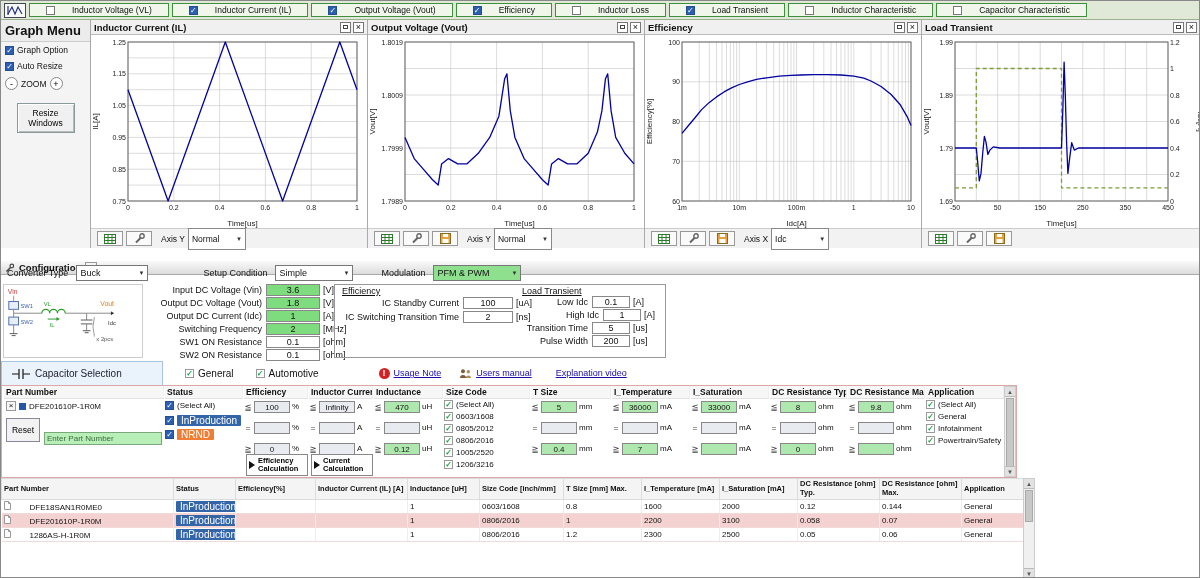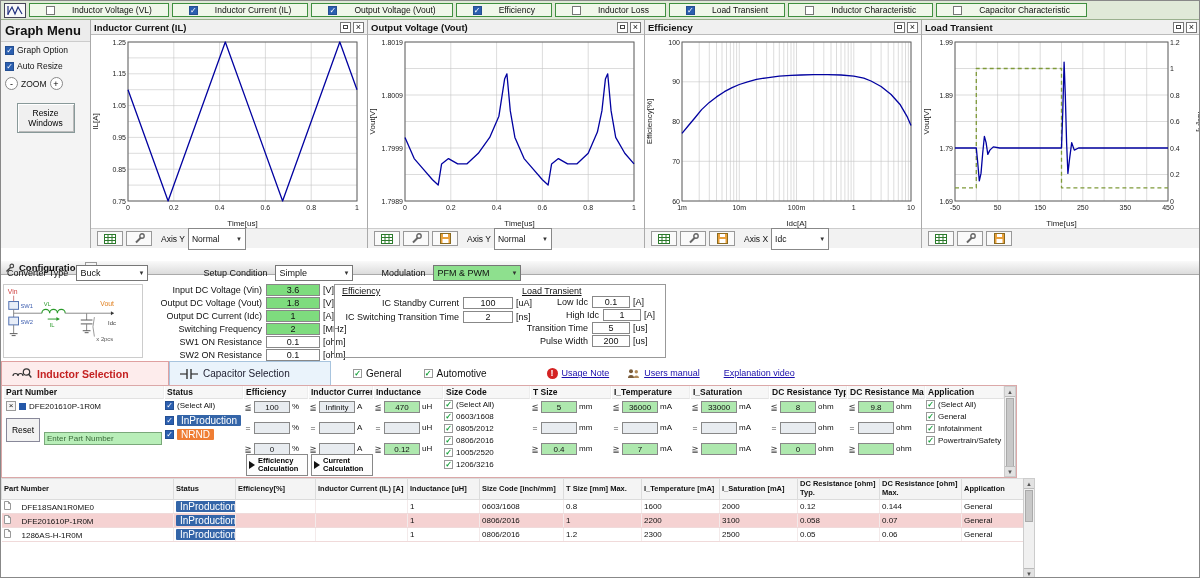--- a/index.html
+++ b/index.html
@@ -87,21 +87,21 @@
 .varrow{position:absolute;left:0;width:100%;height:10px;font-size:6px;text-align:center;line-height:10px;background:#e2e2e2;color:#555;cursor:pointer}
 .varrow.vtop{top:0;border-bottom:1px solid #bbb}
 .varrow.vbottom{bottom:0;border-top:1px solid #bbb}
 .vthumb{position:absolute;left:1px;right:1px;background:#c8c8c8;border:1px solid #aaa;cursor:pointer}
 
 .tablewrap{position:absolute;left:0;top:477px;width:1036px;height:101px}
 table{border-collapse:collapse;table-layout:fixed;width:1022px;font-size:8px}
 th{background:#f4f4f4;border:1px solid #dcdcdc;font-size:7.5px;font-weight:bold;text-align:left;padding:1px 2px;height:21px;vertical-align:middle;line-height:1.15;overflow:hidden}
 td{border-bottom:1px solid #f0dada;border-right:1px solid #f3eaea;padding:0 2px;height:14px;white-space:nowrap;overflow:hidden;vertical-align:middle}
 tr.selrow td{background:#f5d2d2}
-.pn-txt{margin-left:11px}
+.pn-txt{margin-left:19px}
 </style>
 </head>
 <body>
 
 <div class="app">
 
   <div class="topbar">
     <span class="logo">
       <svg width="22" height="15" viewBox="0 0 22 15">
           <rect x="0.5" y="0.5" width="21" height="14" fill="#f8f8f8" stroke="#445"></rect>
@@ -592,28 +592,20 @@
           <div class="cfg-row" style="top: 50px; left: 183px;">
             <span class="cfg-label" style="width: 74px;">Pulse Width</span>
             <span class="cfg-input" style="width: 38px;">200</span>
             <span class="unit">[us]</span>
           </div>
         </div>
     </div>
   </div>
 
   <div class="seltabs">
-    <div class="tab tab-inductor">
-      <svg width="20" height="13" viewBox="0 0 20 13">
-          <path d="M1 9 a2.5 2.5 0 0 1 5 0 a2.5 2.5 0 0 1 5 0" stroke="#333" fill="none" stroke-width="1.2"></path>
-          <circle cx="14.5" cy="5" r="3.2" stroke="#333" fill="none" stroke-width="1.2"></circle>
-          <line x1="16.8" y1="7.4" x2="19.3" y2="10.5" stroke="#333" stroke-width="1.4"></line>
-        </svg>
-      <span>Inductor Selection</span>
-    </div>
     <div class="tab tab-capacitor">
       <svg width="18" height="12" viewBox="0 0 18 12">
           <line x1="0" y1="6" x2="7" y2="6" stroke="#333" stroke-width="1.2"></line>
           <line x1="7" y1="1" x2="7" y2="11" stroke="#333" stroke-width="1.4"></line>
           <line x1="11" y1="1" x2="11" y2="11" stroke="#333" stroke-width="1.4"></line>
           <line x1="11" y1="6" x2="18" y2="6" stroke="#333" stroke-width="1.2"></line>
         </svg>
       <span>Capacitor Selection</span>
     </div>
     <label class="chk-inline">

